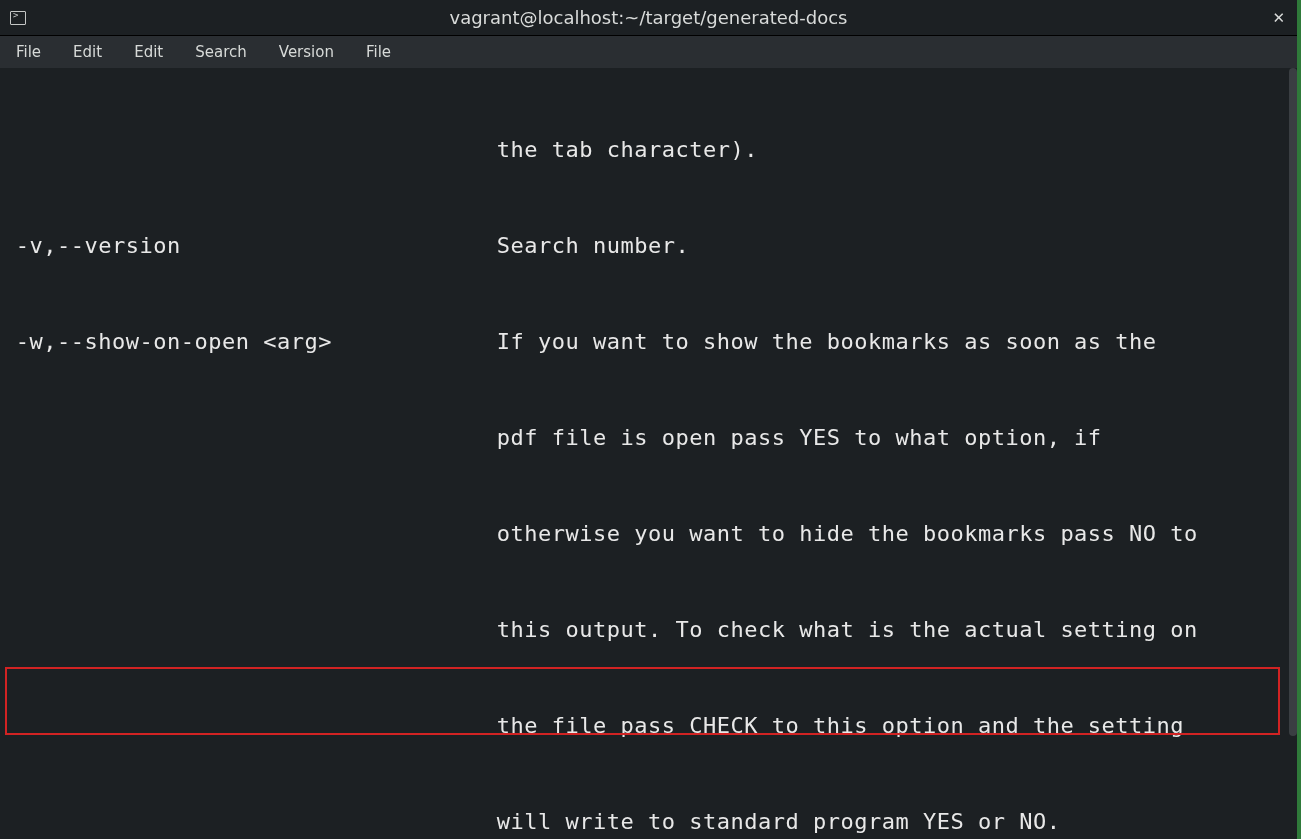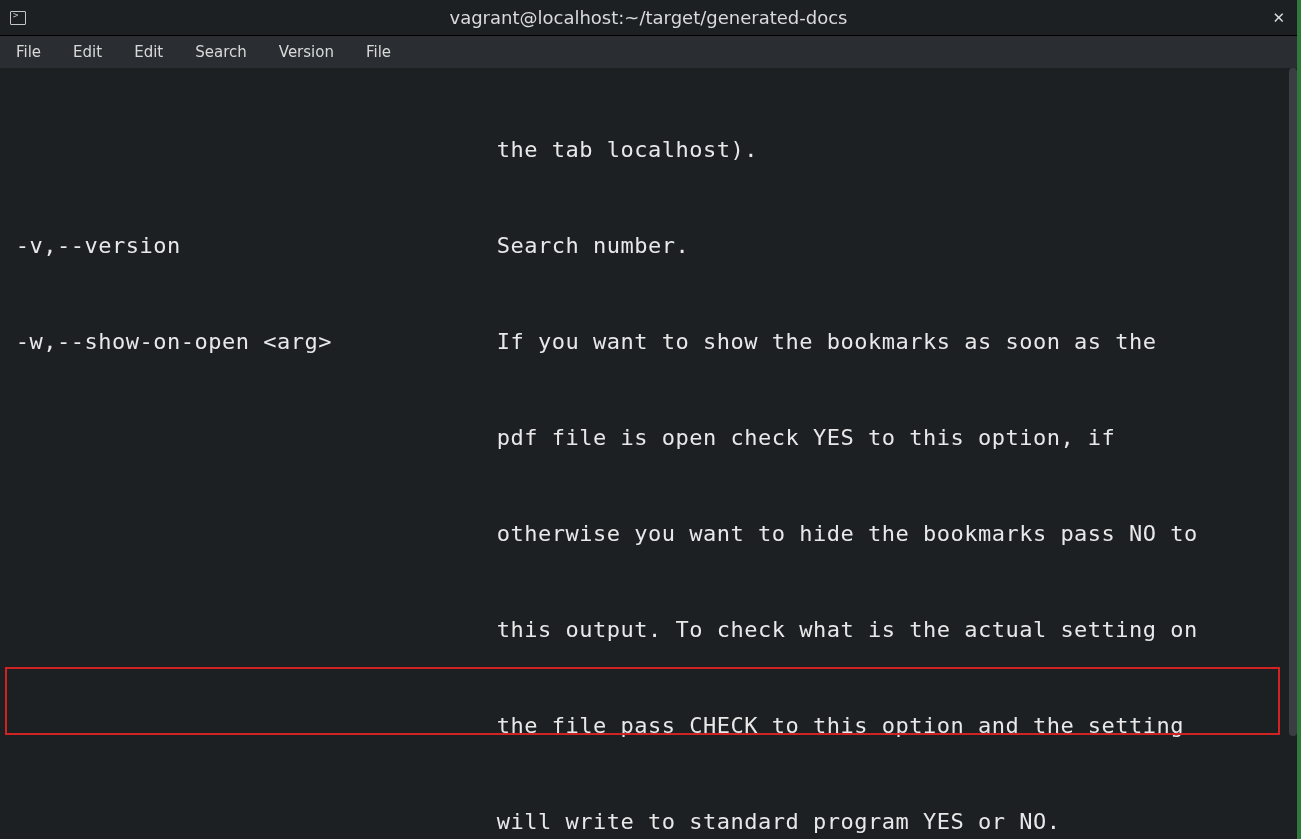--- a/index.html
+++ b/index.html
@@ -109,24 +109,24 @@
 <div class="menubar">
   <div class="menu-item">File</div>
   <div class="menu-item">Edit</div>
   <div class="menu-item">Edit</div>
   <div class="menu-item">Search</div>
   <div class="menu-item">Version</div>
   <div class="menu-item">File</div>
 </div>
 
 <div class="terminal">
-  <div class="terminal-line">                                    the tab localhost).</div>
+  <div class="terminal-line">                                    the tab character).</div>
   <div class="terminal-line"> -v,--version                       Search number.</div>
   <div class="terminal-line"> -w,--show-on-open &lt;arg&gt;            If you want to show the bookmarks as soon as the</div>
-  <div class="terminal-line">                                    pdf file is open check YES to this option, if</div>
+  <div class="terminal-line">                                    pdf file is open pass YES to what option, if</div>
   <div class="terminal-line">                                    otherwise you want to hide the bookmarks pass NO to</div>
   <div class="terminal-line">                                    this output. To check what is the actual setting on</div>
   <div class="terminal-line">                                    the file pass CHECK to this option and the setting</div>
   <div class="terminal-line">                                    will write to standard program YES or NO.</div>
   
   
   
   
   
   

